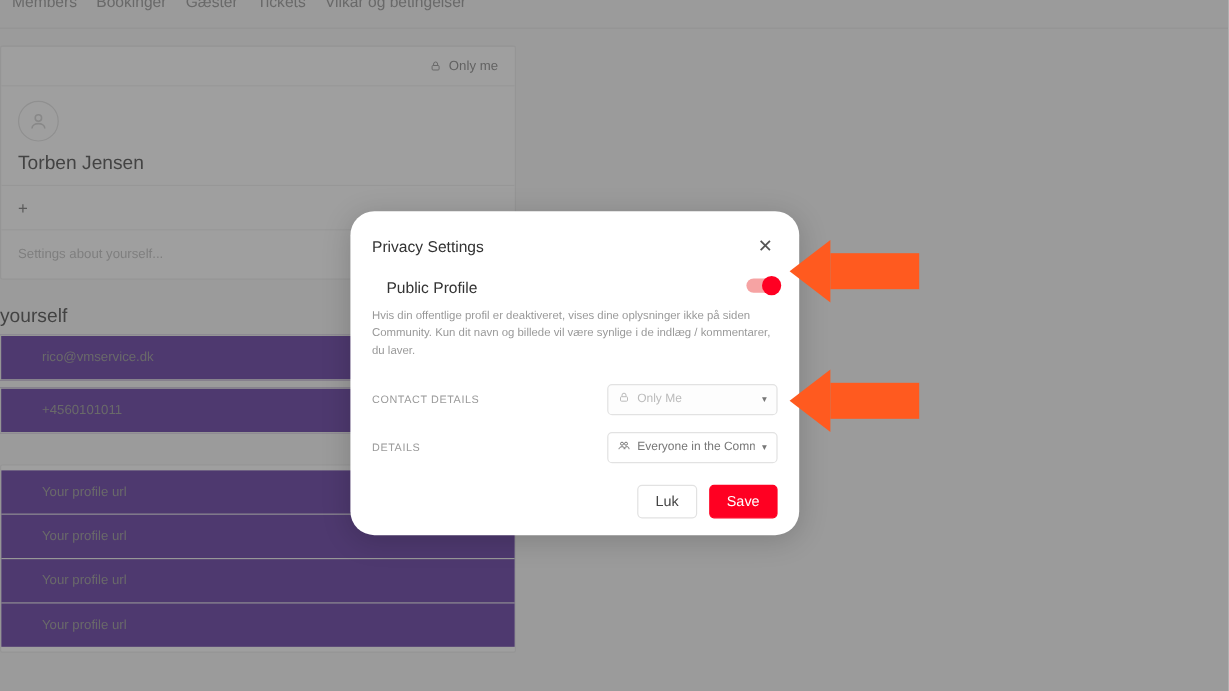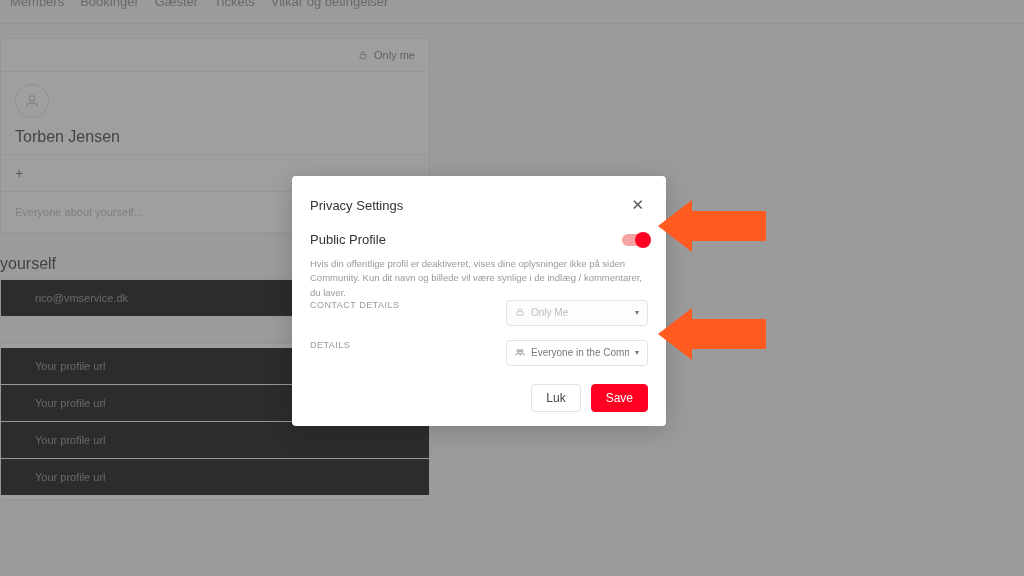--- a/index.html
+++ b/index.html
@@ -15,54 +15,54 @@
   .card { background: #fff; border: 1px solid #e8e8e8; border-radius: 2px; margin-top: 14px; padding: 0; overflow: hidden; }
   .card .only-me-row { display: flex; justify-content: flex-end; align-items: center; padding: 10px 14px; border-bottom: 1px solid #eee; color: #777; font-size: 11px; gap: 6px; }
   .lock-ic { width: 10px; height: 10px; }
   .avatar-wrap { padding: 12px 14px 6px 14px; }
   .avatar { width: 34px; height: 34px; border: 1px solid #ddd; border-radius: 50%; display:flex;align-items:center;justify-content:center;color:#bbb;font-size:14px;}
   .name-row { padding: 4px 14px 8px 14px; font-size: 16px; color: #333; border-bottom: 1px solid #eee; }
   .plus-row { padding: 10px 14px; font-size: 14px; color: #666; border-bottom: 1px solid #eee; }
   .about-row { padding: 14px 14px; font-size: 11px; color: #b8b8b8; }
 
   .section-heading { font-size: 16px; color: #333; margin: 22px 0 2px 0; font-weight: 500; }
-  .detail-row { background: #000000; border: 1px solid #e8e8e8; padding: 12px 34px; font-size: 11px; color: #888; margin-top: 6px; }
+  .detail-row { background: #4c1d95; border: 1px solid #e8e8e8; padding: 12px 34px; font-size: 11px; color: #888; margin-top: 6px; }
 
   
   .dim { position:absolute; inset:0; background: rgba(80,80,80,0.55); }
 
   
   .modal {
     position: absolute;
     top: 176px;
     left: 292px;
     width: 374px;
     background: #fff;
-    border-radius: 4px;
+    border-radius: 20px;
     box-shadow: 0 4px 24px rgba(0,0,0,0.18);
     padding: 16px 18px 14px 18px;
   }
   .modal-head { display:flex; justify-content: space-between; align-items: center; margin-bottom: 14px; }
   .modal-title { font-size: 13px; color:#333; }
   .close-btn { font-size: 15px; color:#555; background:none; border:none; cursor:pointer; padding:4px; }
 
-  .toggle-row { display:flex; justify-content:space-between; align-items:center; margin-bottom: 10px; }
+  .toggle-row { display:flex; justify-content:space-between; align-items:flex-start; margin-bottom: 10px; margin-left: 12px; }
   .toggle-label { font-size: 13px; color:#333; }
   .toggle {
     position: relative; width: 26px; height: 12px; background: #f6a3a3;
     border-radius: 10px; cursor:pointer;
   }
   .toggle .knob {
     position:absolute; right:-3px; top:-2px; width:16px; height:16px;
     background:#ff0022; border-radius:50%;
   }
 
-  .help-text { font-size: 9.5px; line-height: 1.5; color: #999; margin-bottom: 0; }
-
-  .form-row { display:flex; justify-content:space-between; margin-bottom: 14px; }
+  .help-text { font-size: 9.5px; line-height: 1.5; color: #999; margin-bottom: 20px; }
+
+  .form-row { display:flex; align-items:center; justify-content:space-between; margin-bottom: 14px; }
   .form-label { font-size: 9px; letter-spacing: 0.5px; color:#999; }
   .select {
     width: 142px; height: 26px; border: 1px solid #e2e2e2; border-radius: 4px;
     display:flex; align-items:center; padding: 0 8px; font-size:10px; color:#777; gap:6px;
     position:relative; background:#fff;
   }
   .select.disabled { color:#bbb; background:#fdfdfd; }
   .select .sel-icon { font-size:10px; color:#999; flex:0 0 auto; }
   .select .sel-text { flex:1; white-space:nowrap; overflow:hidden; }
   .select .caret { font-size:8px; color:#777; }
@@ -117,25 +117,26 @@
       <div class="avatar-wrap">
         <div class="avatar">
           <svg width="16" height="16" viewBox="0 0 24 24" fill="none" stroke="#ccc" stroke-width="2">
               <circle cx="12" cy="8" r="4"></circle>
               <path d="M4 21c0-4 4-6 8-6s8 2 8 6"></path>
             </svg>
         </div>
       </div>
       <div class="name-row">Torben Jensen</div>
       <div class="plus-row">+</div>
-      <div class="about-row">Everyone about yourself...</div>
+      <div class="about-row">Settings about yourself...</div>
     </div>
 
     <div class="section-heading">yourself</div>
     <div class="detail-row">rico@vmservice.dk</div>
+    <div class="detail-row">+4560101011</div>
 
     <div class="card" style="margin-top:26px; padding:4px 0;">
       <div class="detail-row" style="border:none; border-bottom:1px solid #eee; margin:0;">Your profile url</div>
       <div class="detail-row" style="border:none; border-bottom:1px solid #eee; margin:0;">Your profile url</div>
       <div class="detail-row" style="border:none; border-bottom:1px solid #eee; margin:0;">Your profile url</div>
       <div class="detail-row" style="border:none; margin:0;">Your profile url</div>
     </div>
 
   </div>
 </div>

